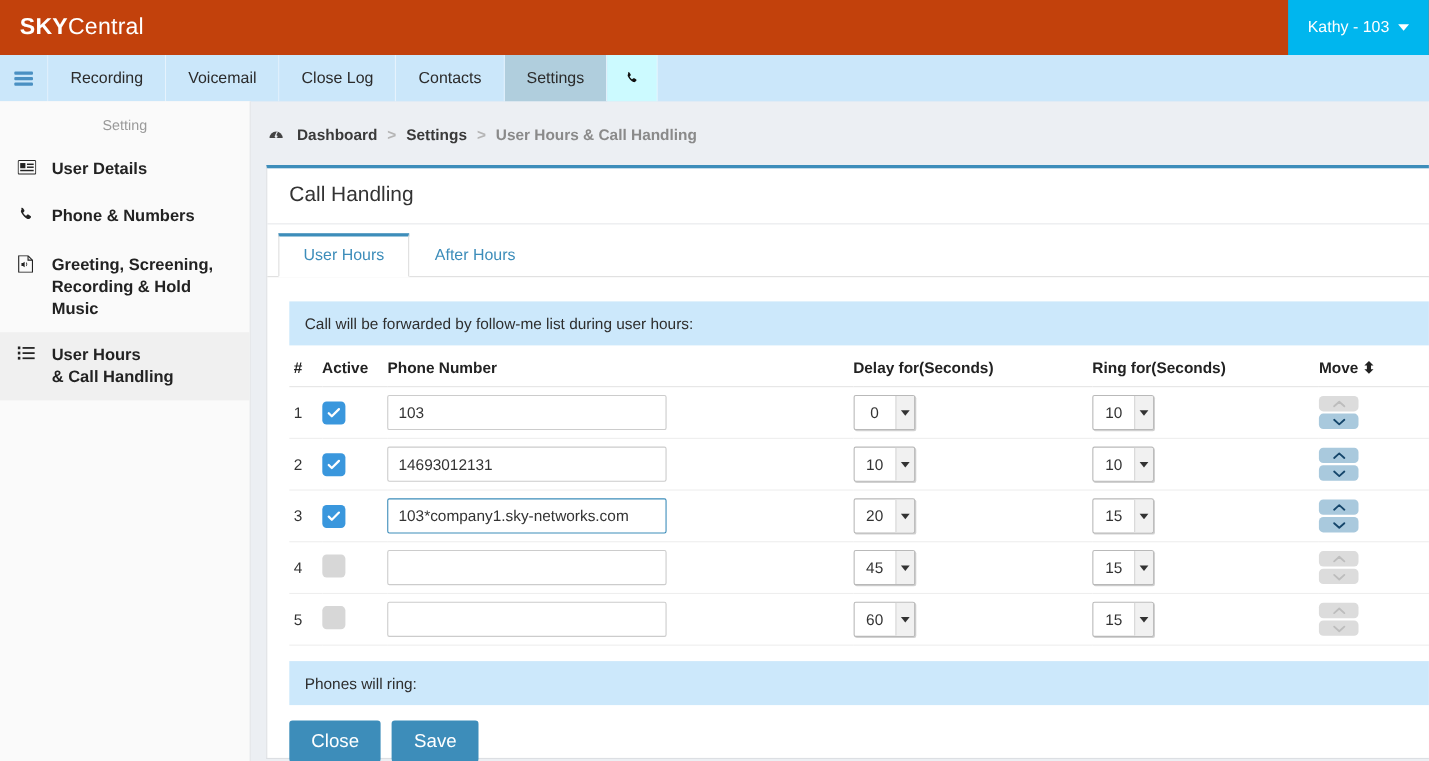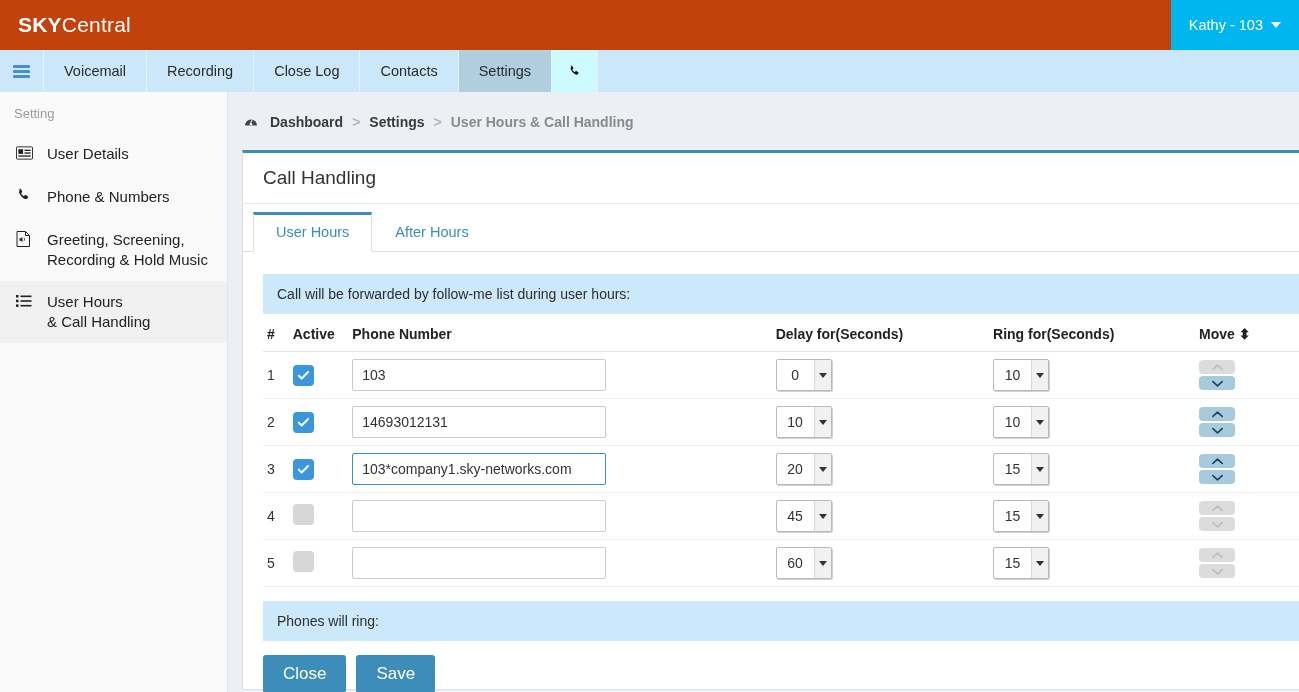--- a/index.html
+++ b/index.html
@@ -53,25 +53,25 @@
   .nav-item.phone { background: #ccfaff; padding: 0 16px; font-size: 15px;}
   .nav-rest { flex: 1; background: #cbe7fa; }
 
   
   .layout { display: flex; height: 600px; }
   .sidebar {
     width: 228px; background: #fafafa; border-right: 1px solid #e1e4e8;
     padding-top: 14px; flex-shrink: 0;
   }
   .side-caption {
-    color: #9a9a9a; font-size: 13px; padding: 0 14px 12px 14px;
+    color: #9a9a9a; font-size: 13px; padding: 0 14px 12px 14px; text-align: center;
   }
   .side-item {
     display: flex; gap: 13px; align-items: flex-start;
-    padding: 11px 14px 11px 16px; font-size: 15px; font-weight: normal;
+    padding: 11px 14px 11px 16px; font-size: 15px; font-weight: bold;
     color: #222; cursor: pointer; line-height: 20px;
   }
   .side-item.active { background: #f0f0f0; }
   .side-ico { width: 18px; flex-shrink: 0; display:block; color:#222; padding-top:1px;}
   .side-label-2 { display: block; }
 
   
   .content { flex: 1; padding: 18px 0 0 14px; min-width: 0; }
   .breadcrumb {
     display: flex; align-items: center; gap: 9px; font-size: 14px;
@@ -184,24 +184,24 @@
 
 <div class="navbar">
   <div class="nav-ham">
     <span>
       <span class="ham-bar"></span>
         <span class="ham-bar"></span>
         <span class="ham-bar"></span>
     </span>
   </div>
   <div class="nav-item">
+      <span>Recording</span>
+    </div>
+  <div class="nav-item">
       <span>Voicemail</span>
-    </div>
-  <div class="nav-item">
-      <span>Recording</span>
     </div>
   <div class="nav-item">
       <span>Close Log</span>
     </div>
   <div class="nav-item">
       <span>Contacts</span>
     </div>
   <div class="nav-item active">
       <span>Settings</span>
     </div>

